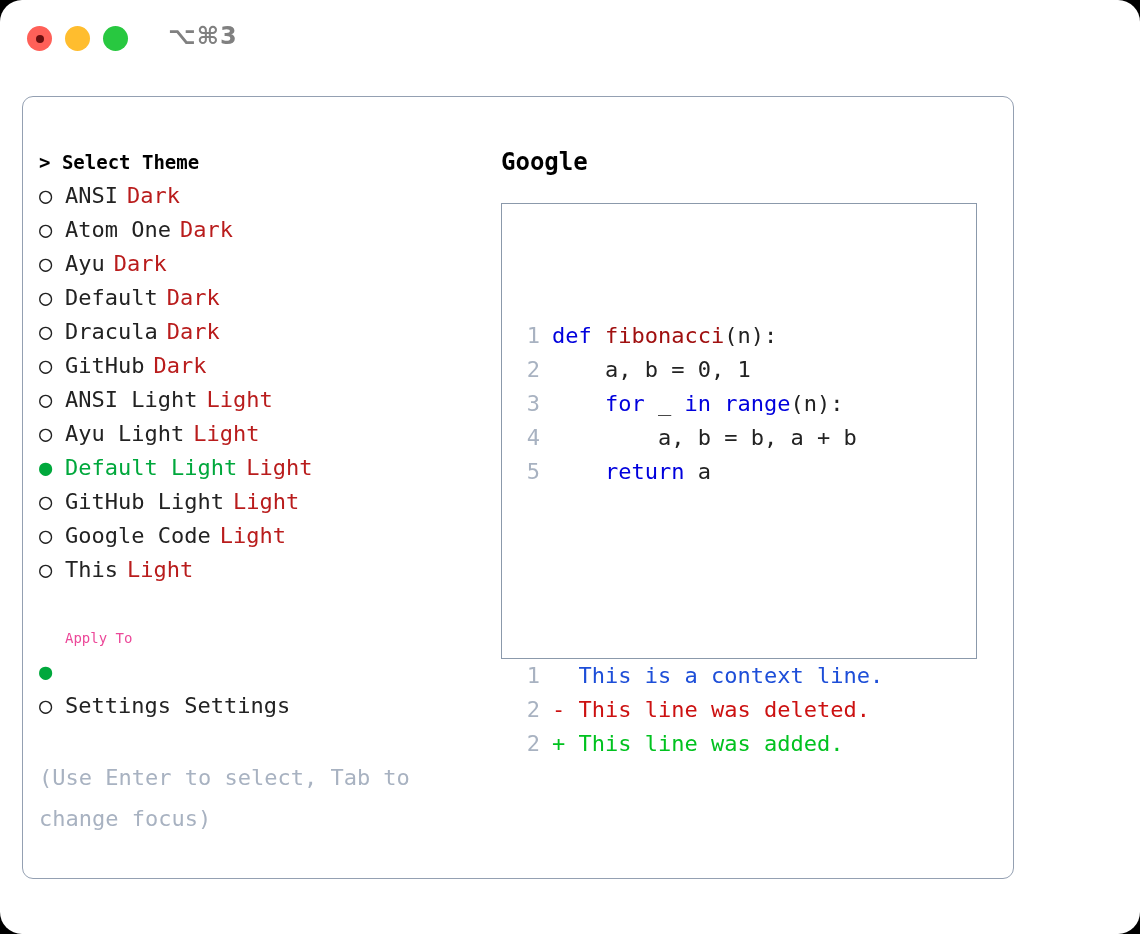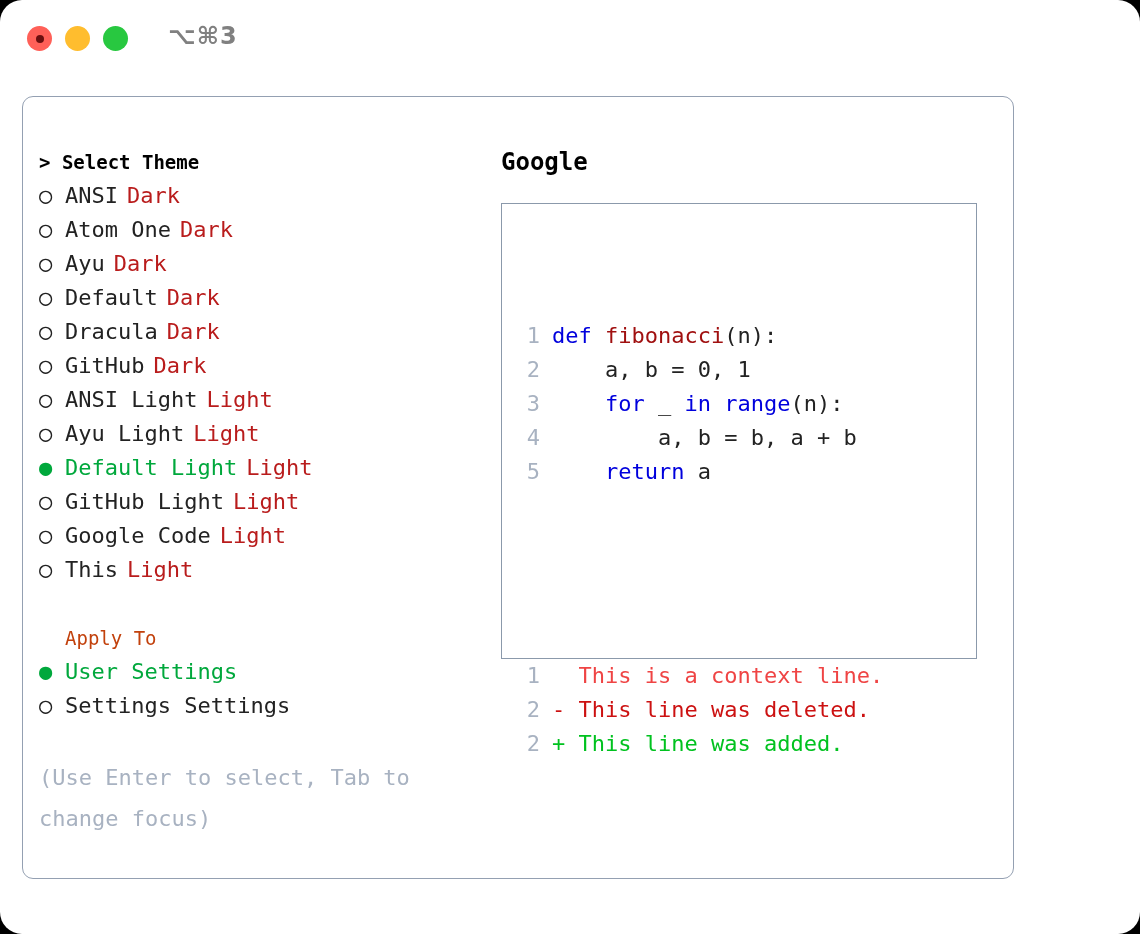--- a/index.html
+++ b/index.html
@@ -126,22 +126,22 @@
   }
   .opt-row.selected .opt-label { color: #00a83c; }
   .opt-kind {
     color: #b91c1c;
     margin-left: 9px;
   }
 
   .section-gap { height: 34px; }
 
   .group-title {
-    font-size: 19px;
-    color: #c2410c;
+    font-size: 14px;
+    color: #ec4899;
     line-height: 34px;
     padding-left: 26px;
     white-space: pre;
   }
 
   .hint {
     margin-top: 34px;
     font-size: 22px;
     color: #a8b2c1;
     line-height: 41px;
@@ -182,21 +182,21 @@
   .ln {
     display: inline-block;
     width: 22px;
     text-align: right;
     color: #a8b2c1;
     margin-right: 12px;
   }
   .kw   { color: #0000dd; }
   .fn   { color: #a01010; }
   .plain{ color: #222222; }
-  .ctx  { color: #ef4444; }
+  .ctx  { color: #1d4ed8; }
   .del  { color: #cc1111; }
   .add  { color: #00c21f; }
   .blank-line { height: 34px; }
 </style>
 </head>
 <body>
 
 <div class="window">
 
   <div class="titlebar">
@@ -225,21 +225,21 @@
             <div class="opt-row selected"><span class="opt-marker sel">●</span><span class="opt-label">Default Light</span><span class="opt-kind">Light</span></div>
             <div class="opt-row"><span class="opt-marker">○</span><span class="opt-label">GitHub Light</span><span class="opt-kind">Light</span></div>
             <div class="opt-row"><span class="opt-marker">○</span><span class="opt-label">Google Code</span><span class="opt-kind">Light</span></div>
             <div class="opt-row"><span class="opt-marker">○</span><span class="opt-label">This</span><span class="opt-kind">Light</span></div>
           </div>
 
         <div class="section-gap"></div>
 
         <div class="group-title">Apply To</div>
         <div id="apply-list">
-            <div class="opt-row selected"><span class="opt-marker sel">●</span><span class="opt-label">User Settings</span></div>
+            <div class="opt-row selected"><span class="opt-marker sel">●</span></div>
             <div class="opt-row"><span class="opt-marker">○</span><span class="opt-label">Settings Settings</span></div>
           </div>
 
         <div class="hint">(Use Enter to select, Tab to change focus)</div>
       </div>
 
       <div class="right-col">
         <div class="preview-title">Google</div>
         <div class="preview-box">
           <div class="code">

